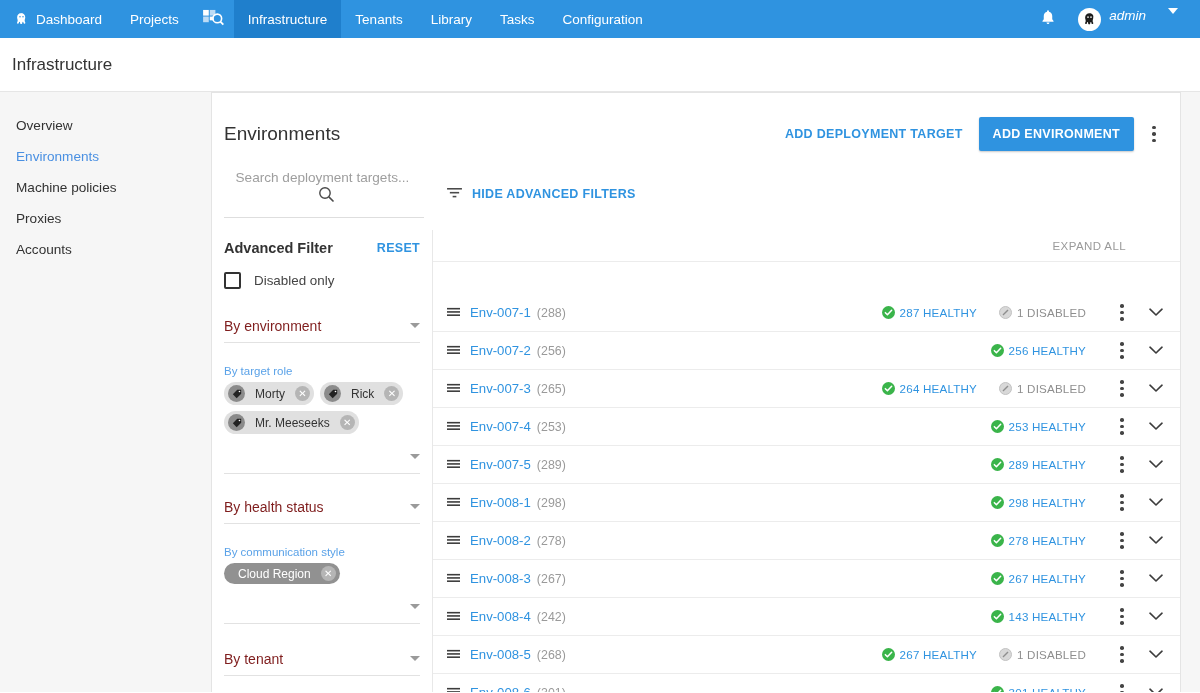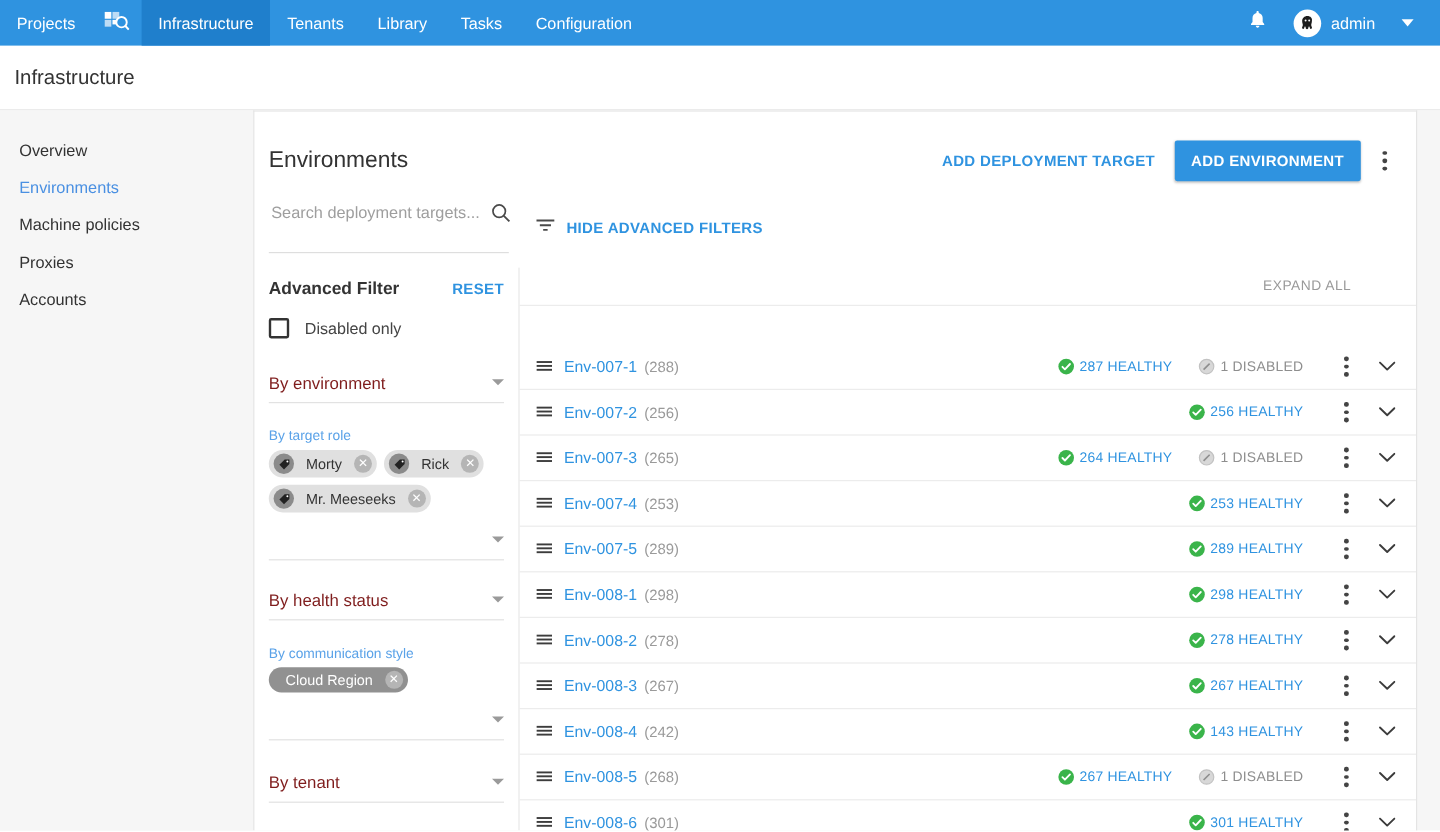--- a/index.html
+++ b/index.html
@@ -32,21 +32,21 @@
   }
   .nav-item.active { background: #1f7fcc; }
   .nav-item .octo { margin-right: 7px; display: inline-flex; }
   .nav-icon-item { padding: 0 10px; }
 
   .nav-right {
     position: absolute; right: 0; top: 0; bottom: 0;
     display: flex; align-items: center; padding-right: 12px; gap: 4px;
   }
   .bell { padding: 0 14px; display: flex; align-items: center; cursor: pointer; }
-  .user-box { display: flex; align-items: center; gap: 8px; cursor: pointer; padding: 0 4px; }
+  .user-box { display: flex; align-items: flex-start; gap: 8px; cursor: pointer; padding: 0 4px; font-style: italic; }
   .avatar {
     width: 23px; height: 23px; border-radius: 50%;
     background: #fff; display: flex; align-items: center; justify-content: center;
   }
   .user-name { font-size: 13.5px; }
   .caret-down {
     width: 0; height: 0;
     border-left: 5px solid transparent;
     border-right: 5px solid transparent;
     border-top: 6px solid #ffffff;
@@ -124,21 +124,22 @@
 
   
   #search-row {
     display: flex; align-items: center;
     padding: 6px 0 12px 12px;
   }
   .search-wrap {
     width: 200px; position: relative;
     border-bottom: 1px solid #dedede;
     display: flex; align-items: center;
-    padding-bottom: 24px;
+    padding-bottom: 14px;
+    flex-direction: column;
   }
   .search-input {
     border: none; outline: none; flex: 1;
     font-size: 13.6px; color: #555;
     font-family: "Liberation Sans", sans-serif;
     background: transparent;
   }
   .search-input::placeholder { color: #9e9e9e; }
   .search-icon { margin-left: 4px; display: flex; }
   .filter-toggle {
@@ -249,20 +250,30 @@
     width: 24px; display: flex; align-items: center; justify-content: center;
     margin-left: 12px; cursor: pointer;
   }
 </style>
 </head>
 <body>
 
 <div id="topnav">
   <div class="nav-left">
 
+    <div class="nav-item">
+      <span class="octo">
+        <svg width="15" height="15" viewBox="0 0 24 24" fill="#ffffff">
+          <path d="M12 1.5c-4 0-7 3-7 6.8 0 2.4.9 3.6.9 5.4 0 1.6-1 2.3-1 3.5 0 .9.7 1.6 1.5 1.6.9 0 1.5-.8 1.5-1.9 0-.9.4-1.3.9-1.3.6 0 .9.5.9 1.4 0 1.3.7 2.3 1.8 2.3 1.1 0 1.8-1 1.8-2.3 0-.9.3-1.4.9-1.4.5 0 .9.4.9 1.3 0 1.1.6 1.9 1.5 1.9.8 0 1.5-.7 1.5-1.6 0-1.2-1-1.9-1-3.5 0-1.8.9-3 .9-5.4 0-3.8-3-6.8-7-6.8z"></path>
+          <circle cx="9.6" cy="7.6" r="1.25" fill="#2f93e0"></circle>
+          <circle cx="14.4" cy="7.6" r="1.25" fill="#2f93e0"></circle>
+        </svg>
+      </span>
+      <span>Dashboard</span>
+    </div>
 
     <div class="nav-item">
       <span>Projects</span>
     </div>
 
     <div class="nav-item nav-icon-item">
       <span>
         <svg width="21" height="17" viewBox="0 0 22 18">
           <rect x="0" y="1" width="6" height="6" fill="#ffffff"></rect>
           <rect x="7" y="1" width="6" height="6" fill="#bddcf5"></rect>

